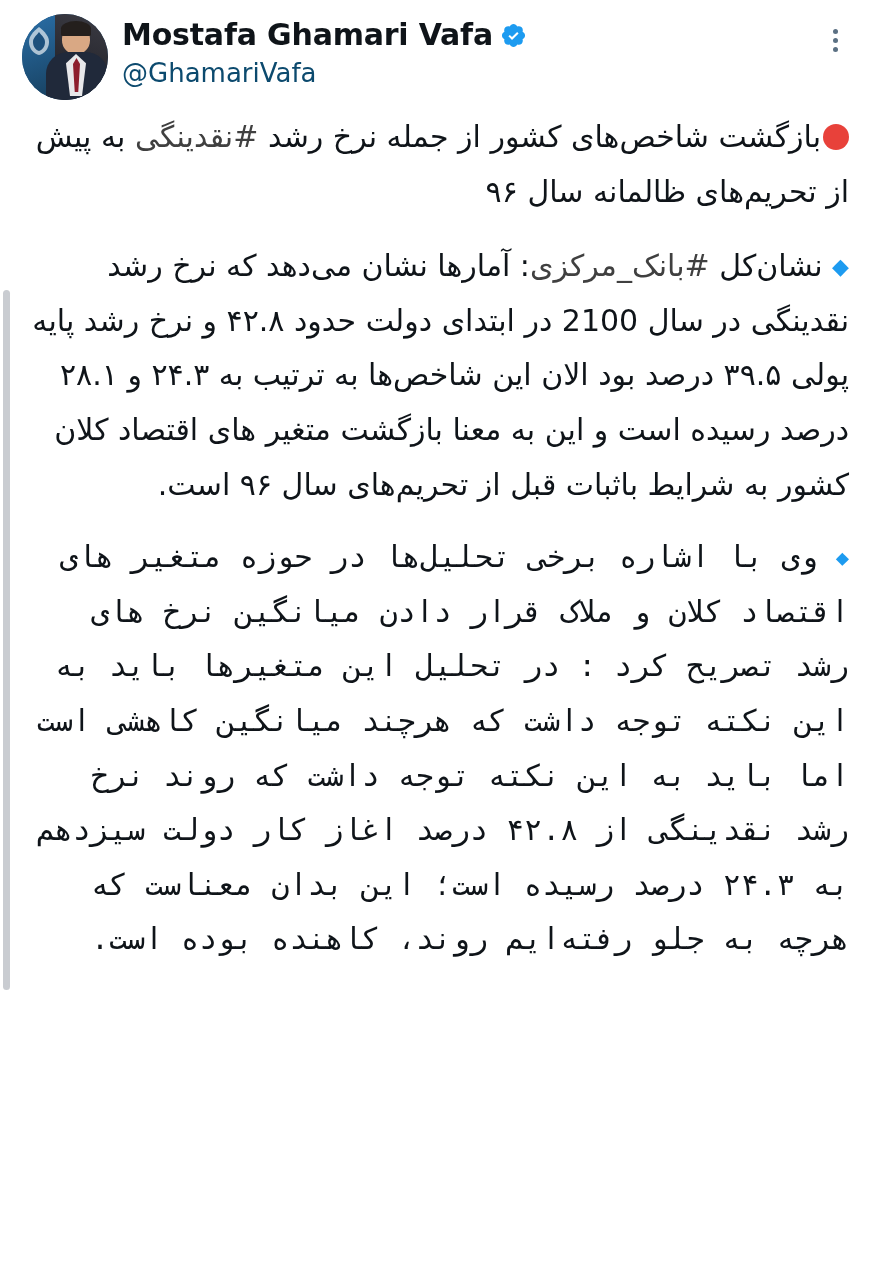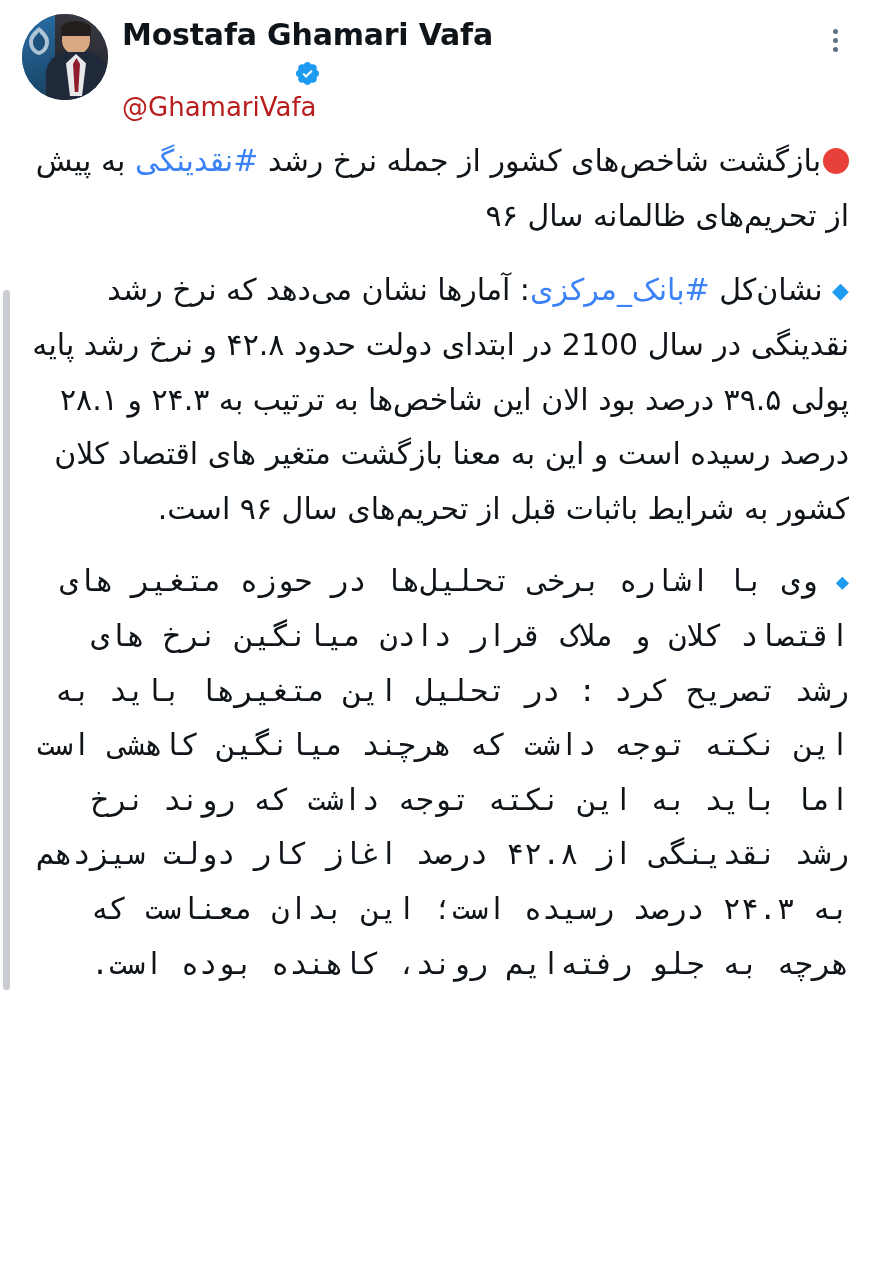--- a/index.html
+++ b/index.html
@@ -104,41 +104,41 @@
     clip-path: polygon(50% 0, 100% 18%, 75% 100%, 25% 100%, 0 18%);
   }
   .names {
     display: flex;
     flex-direction: column;
     justify-content: center;
     padding-top: 4px;
   }
   .name-row {
     display: flex;
-    flex-direction: column;
+    flex-direction: row;
     align-items: center;
     gap: 7px;
   }
   .display-name {
     font-size: 30px;
     font-weight: bold;
     letter-spacing: -0.2px;
     color: #0f1419;
     line-height: 1.15;
     white-space: nowrap;
   }
   .verified {
     width: 27px;
     height: 27px;
     flex: 0 0 27px;
     display: block;
   }
   .handle {
     font-size: 26px;
-    color: #b91c1c;
+    color: #0c4a6e;
     line-height: 1.3;
     margin-top: 4px;
     white-space: nowrap;
   }
   .more-btn {
     position: absolute;
     top: 26px;
     right: 22px;
     width: 28px;
     height: 28px;
@@ -163,21 +163,21 @@
     line-height: 1.82;
     color: #0f1419;
     padding: 6px 0 0 0;
     letter-spacing: 0;
   }
   .tweet-body p {
     margin: 0 0 20px 0;
   }
   .tweet-body p:last-child { margin-bottom: 0; font-family: Liberation Mono, monospace; }
   .hash {
-    color: #3b82f6;
+    color: #404040;
   }
   .bullet {
     color: #1d9bf0;
     font-size: 22px;
     vertical-align: 2px;
   }
   .reddot {
     display: inline-block;
     width: 26px;
     height: 26px;

